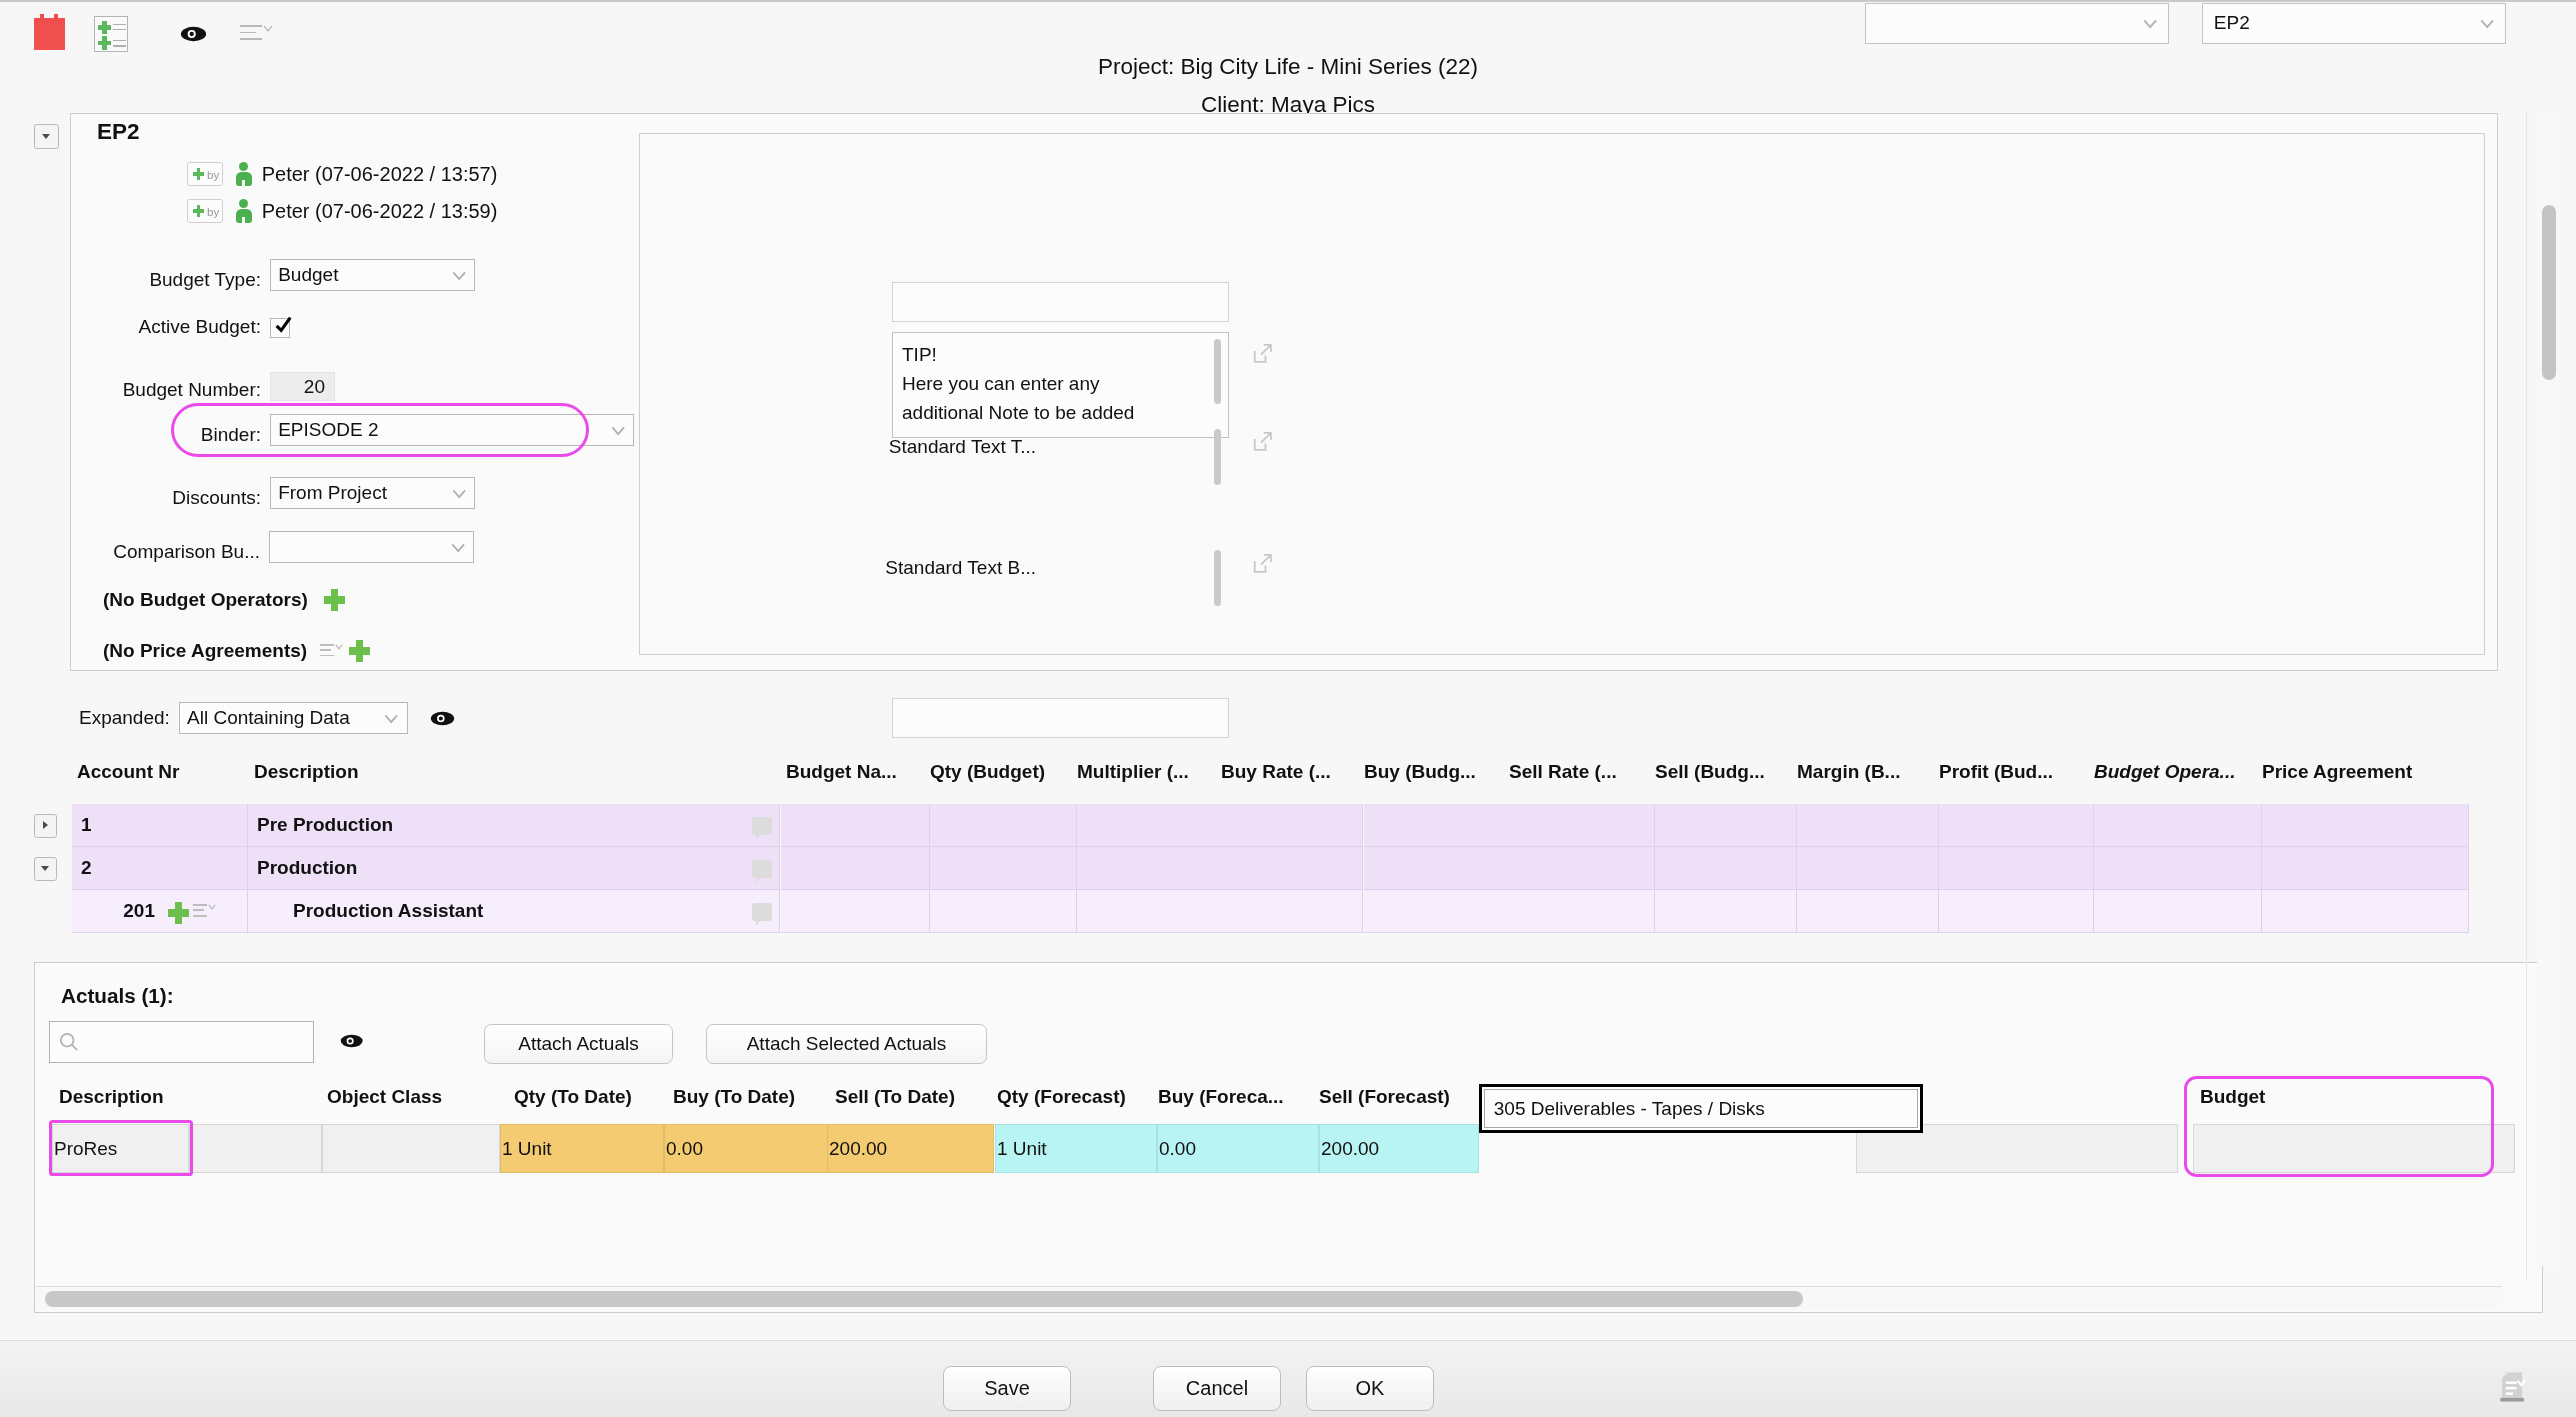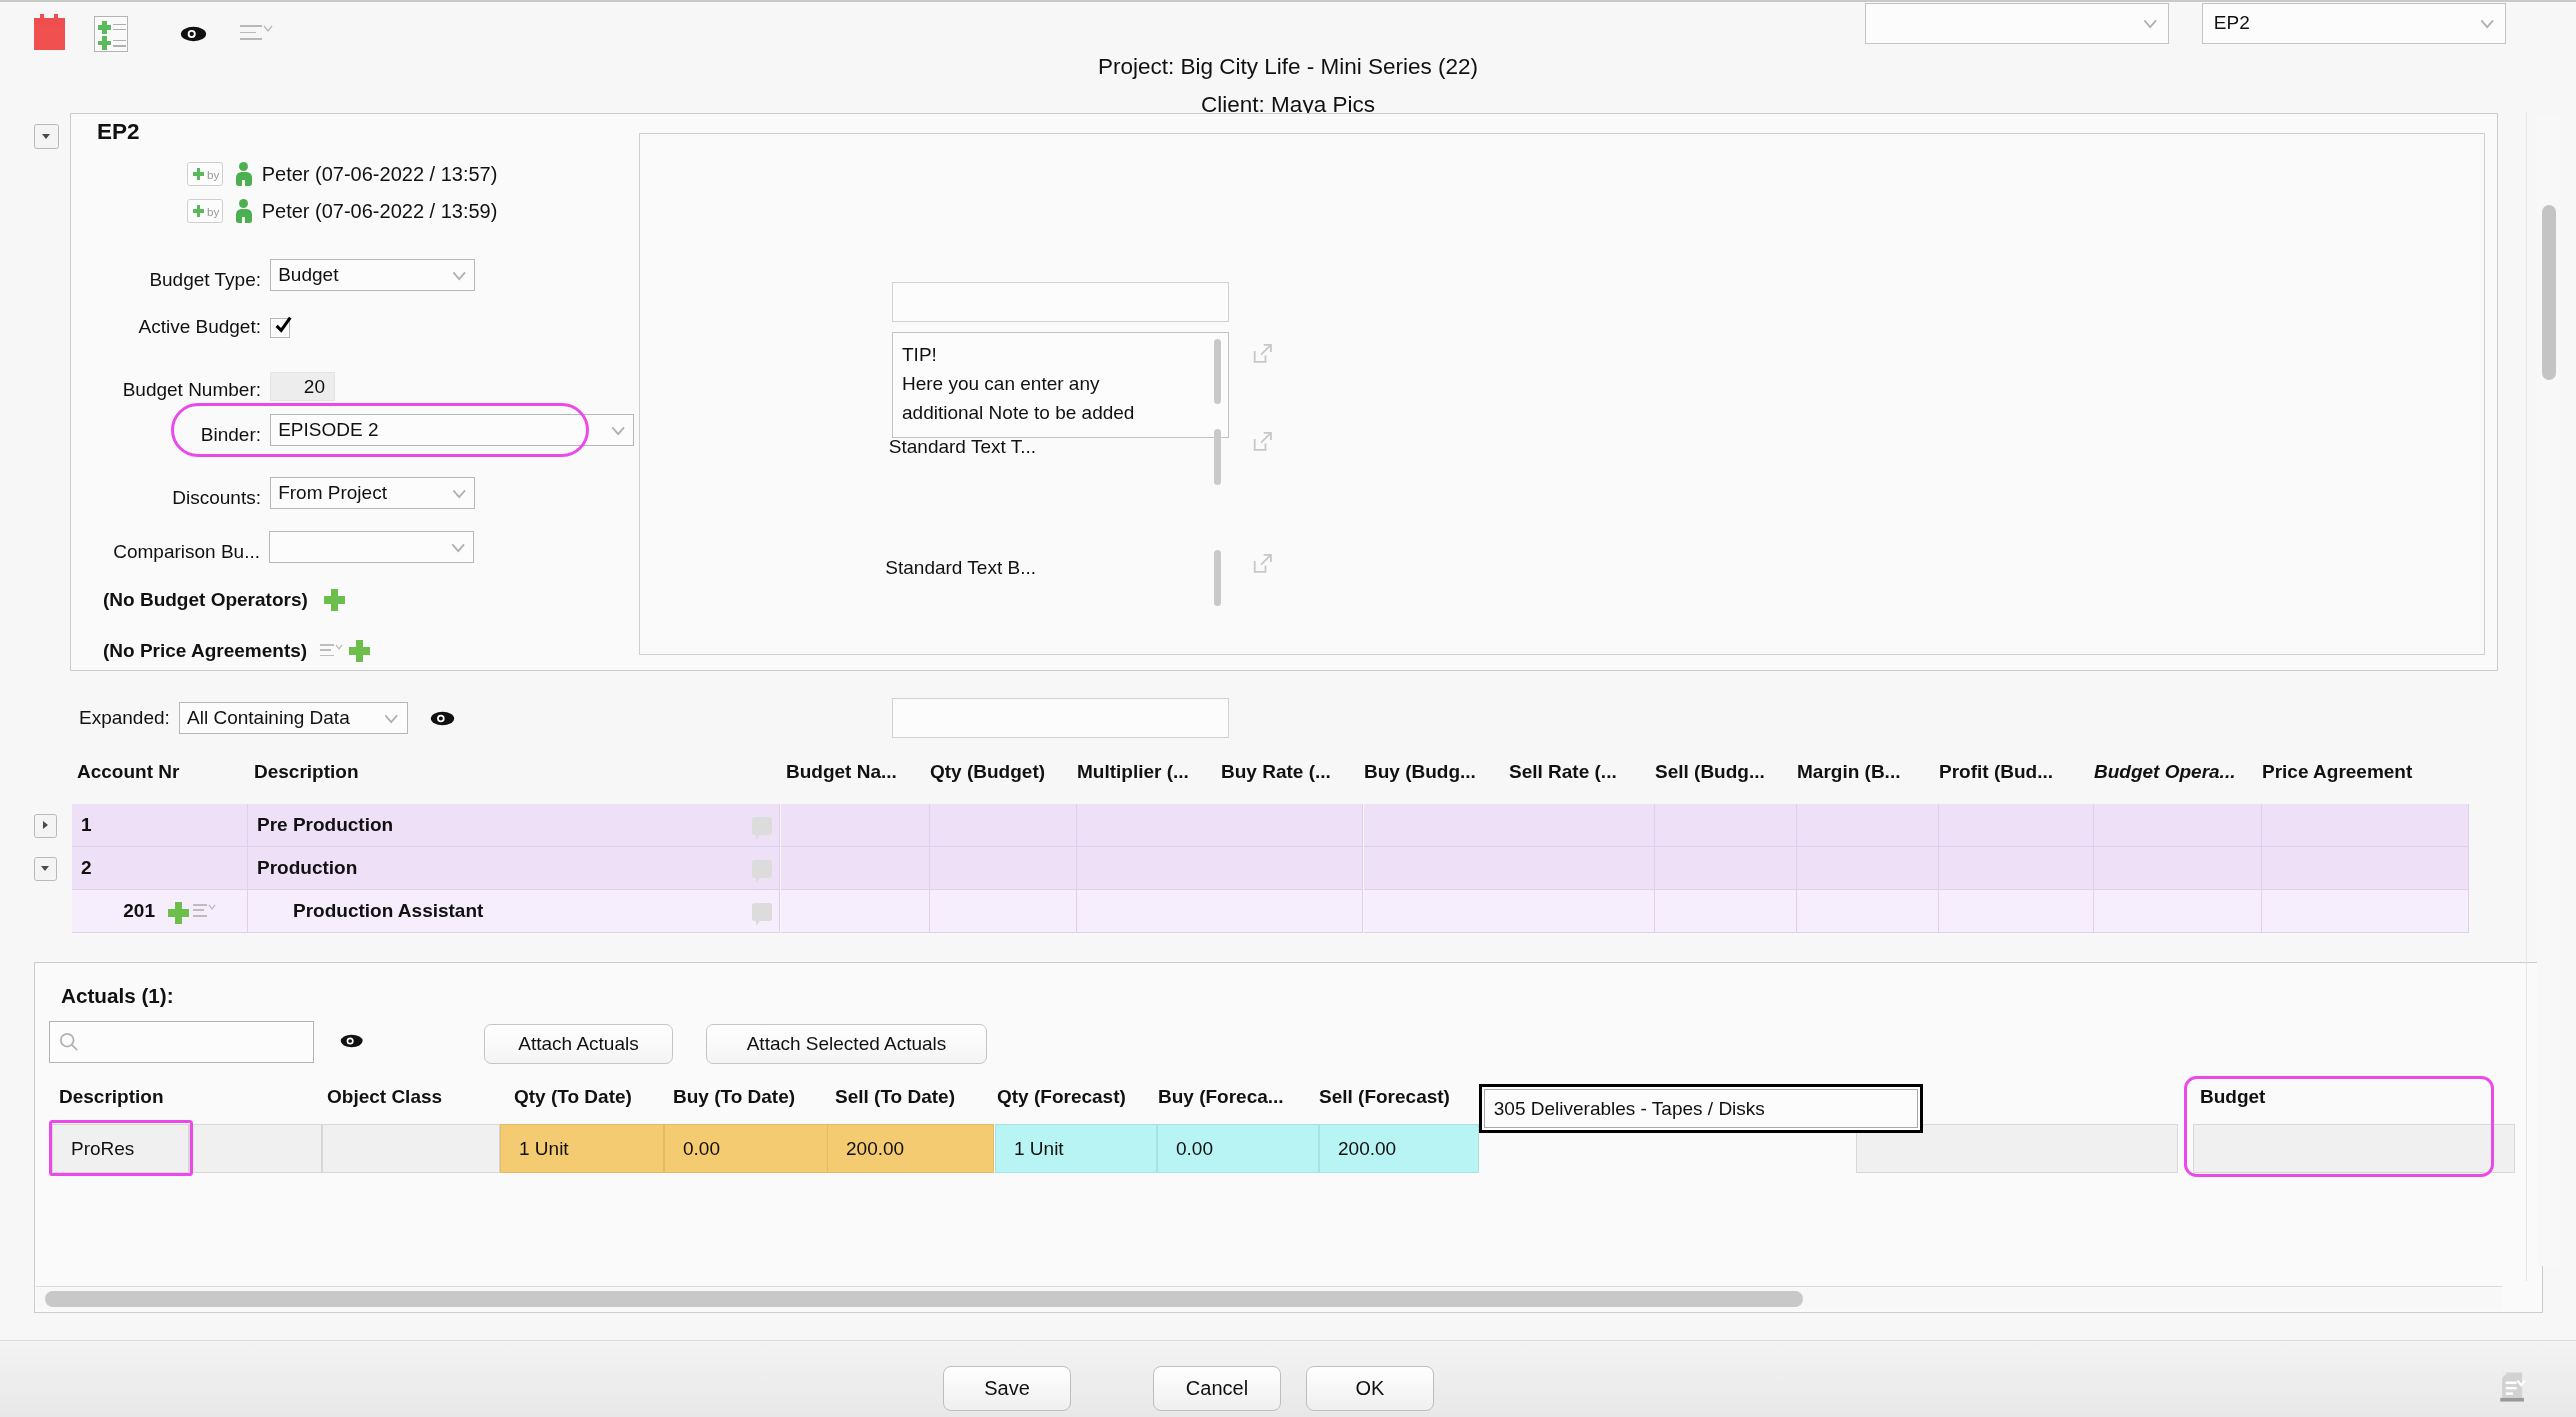--- a/index.html
+++ b/index.html
@@ -246,21 +246,21 @@
   }
 
   
   .at-head { position: absolute; top: 1086px; left: 0; width: 2576px; height: 36px; }
   .at-head .th {
     position: absolute; top: 0; font-size: 19px; font-weight: bold; color: #111;
   }
   #at-row { position: absolute; top: 1124px; left: 0; width: 2576px; height: 49px; }
   .at-cell {
     position: absolute; top: 0; height: 49px; font-size: 19px; color: #111;
-    display: flex; align-items: center; padding-left: 18px;
+    display: flex; align-items: center; padding-left: 1px;
     border: 0.9px solid #d7d7d7; background: #f0f0f0;
   }
   .at-cell.amber { background: #f5cb72; border-color: #e2bb66; }
   .at-cell.cyan  { background: #b8f4f4; border-color: #a7e2e2; }
   .at-cell.plain { background: #f0f0f0; }
   .at-select {
     position: absolute; top: 2.7px; height: 41px; background:#fcfcfc;
     border: 0.9px solid #c3c3c3; font-size: 19px; color:#111;
     display:flex; align-items:center; padding-left: 10.8px;
   }

